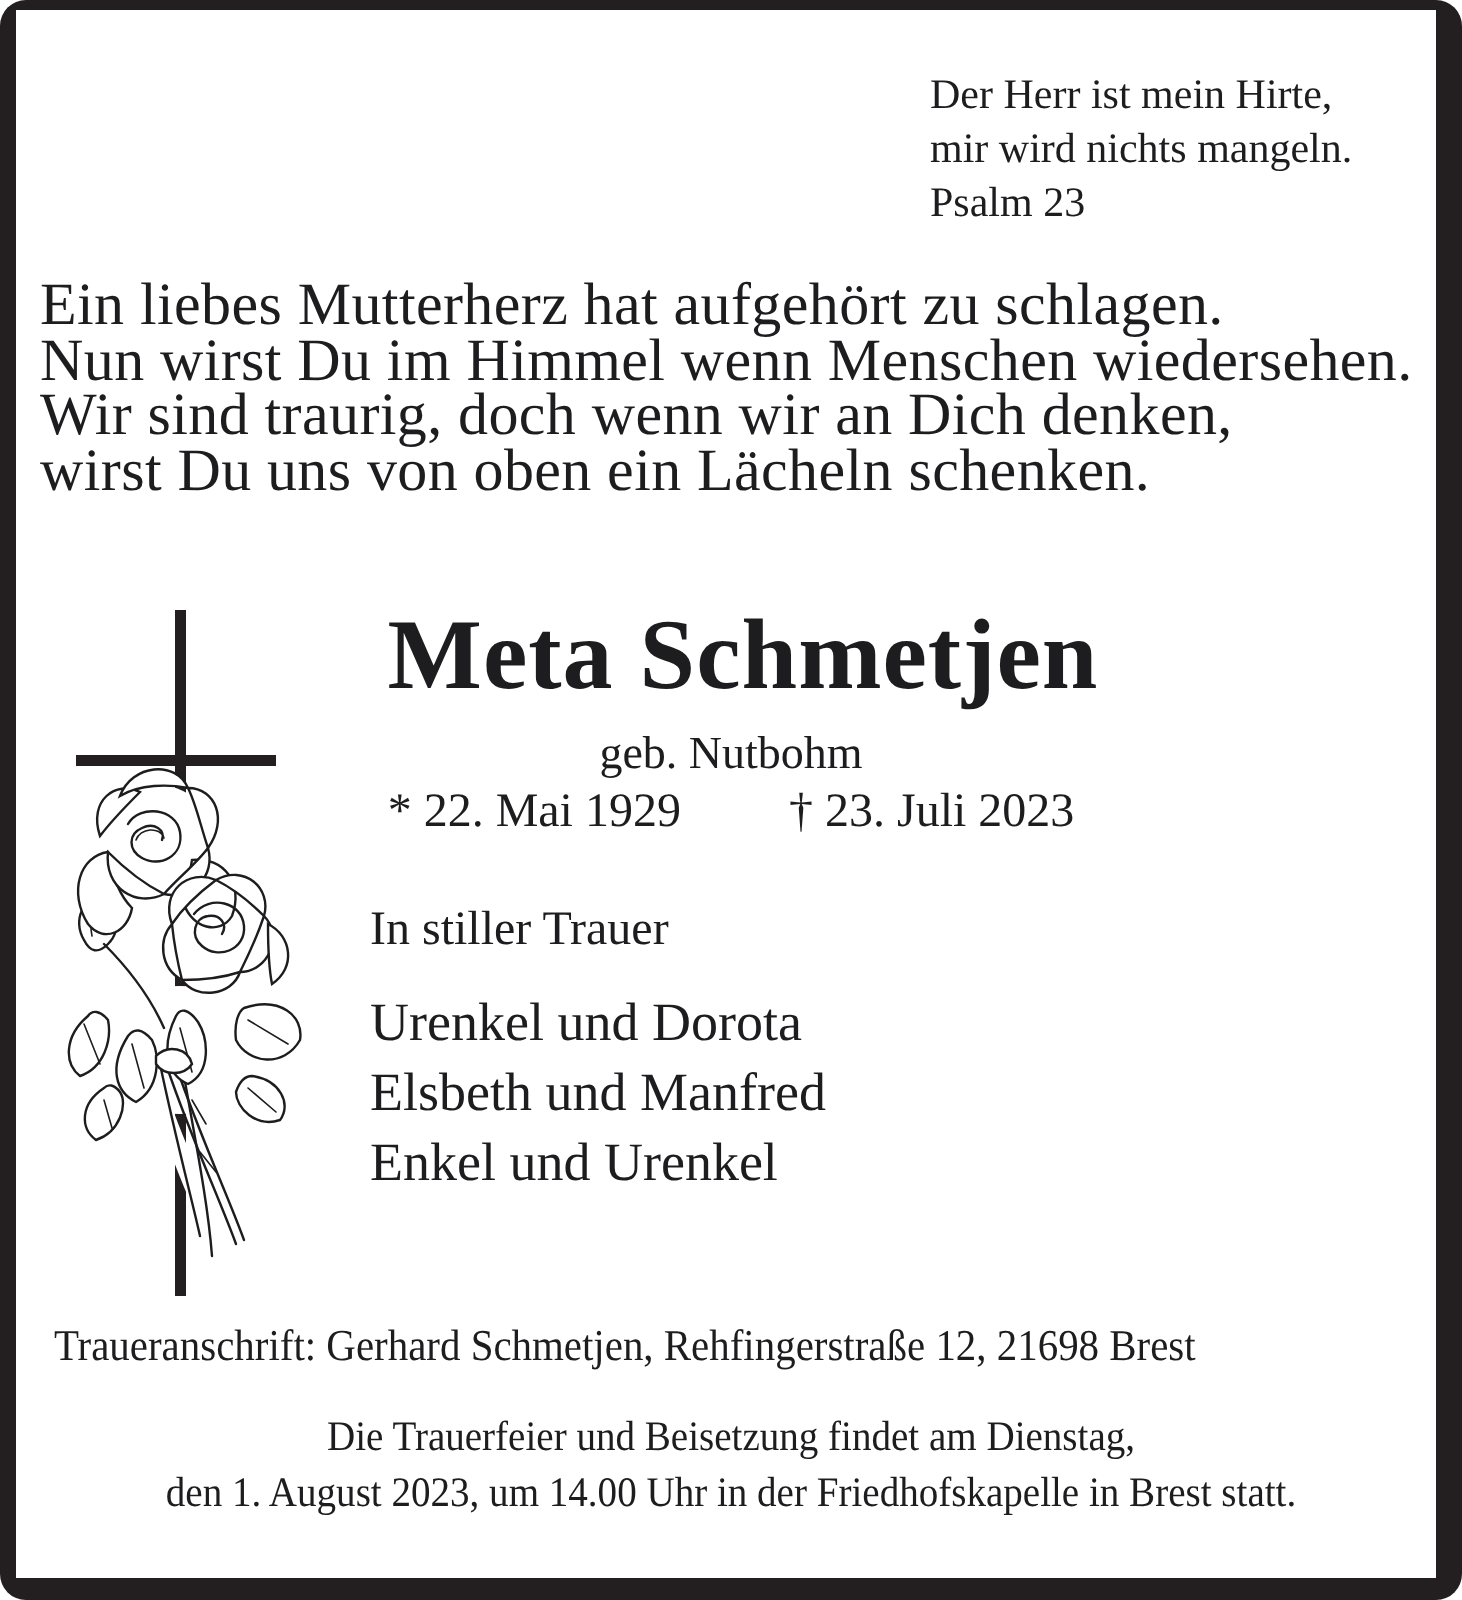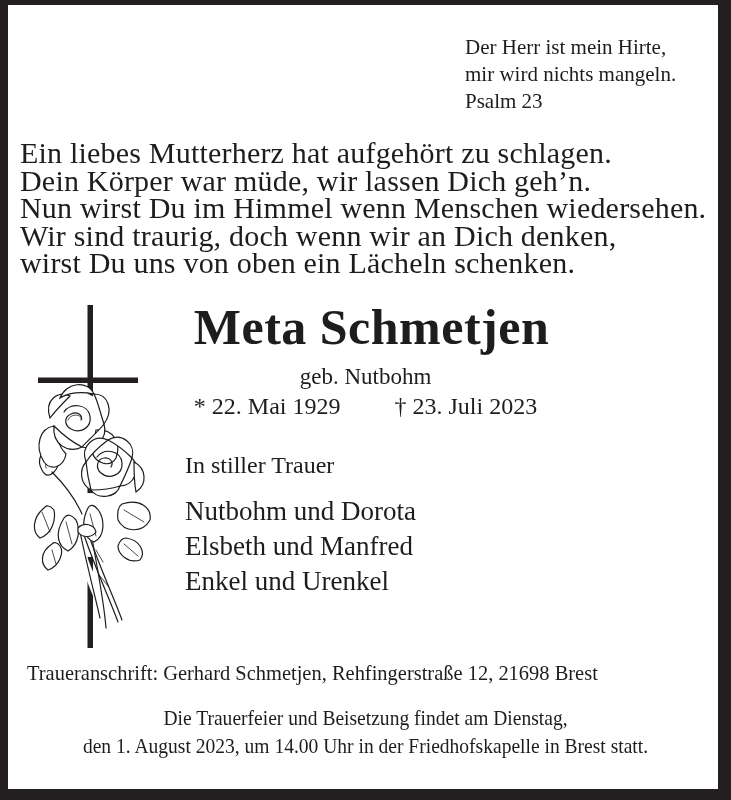--- a/index.html
+++ b/index.html
@@ -3,20 +3,21 @@
 <meta charset="utf-8">
 <style>
   html,body{margin:0;padding:0;background:#ffffff;}
   .page{
     position:relative;
     width:731px;height:800px;
     background:#ffffff;
     font-family:"Liberation Serif","DejaVu Serif",serif;
     color:#1d1d1f;
     overflow:hidden;
+    border-radius:13px;
   }
   .frame{
     position:absolute;inset:0;
     border-top:5px solid #231f20;
     border-left:8px solid #231f20;
     border-right:13px solid #231f20;
     border-bottom:11px solid #231f20;
     box-sizing:border-box;
     pointer-events:none;
   }
@@ -76,21 +77,20 @@
   <div class="frame"></div>
 
   <div class="psalm">
     <div>Der Herr ist mein Hirte,</div>
     <div>mir wird nichts mangeln.</div>
     <div>Psalm 23</div>
   </div>
 
   <div class="poem">
     <div>Ein liebes Mutterherz hat aufgehört zu schlagen.</div>
-    <div>Dein Körper war müde, wir lassen Dich geh’n.</div>
     <div>Nun wirst Du im Himmel wenn Menschen wiedersehen.</div>
     <div>Wir sind traurig, doch wenn wir an Dich denken,</div>
     <div>wirst Du uns von oben ein Lächeln schenken.</div>
   </div>
 
   <svg class="art" viewBox="0 0 135 360">
     <g>
       <rect x="57.5" y="5" width="5.5" height="343" fill="#231f20"></rect>
       <rect x="8" y="77.5" width="100" height="5.5" fill="#231f20"></rect>
     </g>
@@ -154,21 +154,21 @@
   <div class="maiden">geb. Nutbohm</div>
 
   <div class="dates">
     <span>* 22. Mai 1929</span>
     <span>† 23. Juli 2023</span>
   </div>
 
   <div class="mourning">
     <div>In stiller Trauer</div>
     <div class="names">
-      <div>Nutbohm und Dorota</div>
+      <div>Urenkel und Dorota</div>
       <div>Elsbeth und Manfred</div>
       <div>Enkel und Urenkel</div>
     </div>
   </div>
 
   <div class="address">Traueranschrift: Gerhard Schmetjen, Rehfingerstraße 12, 21698 Brest</div>
 
   <div class="ceremony">
     <div>Die Trauerfeier und Beisetzung findet am Dienstag,</div>
     <div>den 1. August 2023, um 14.00 Uhr in der Friedhofskapelle in Brest statt.</div>

